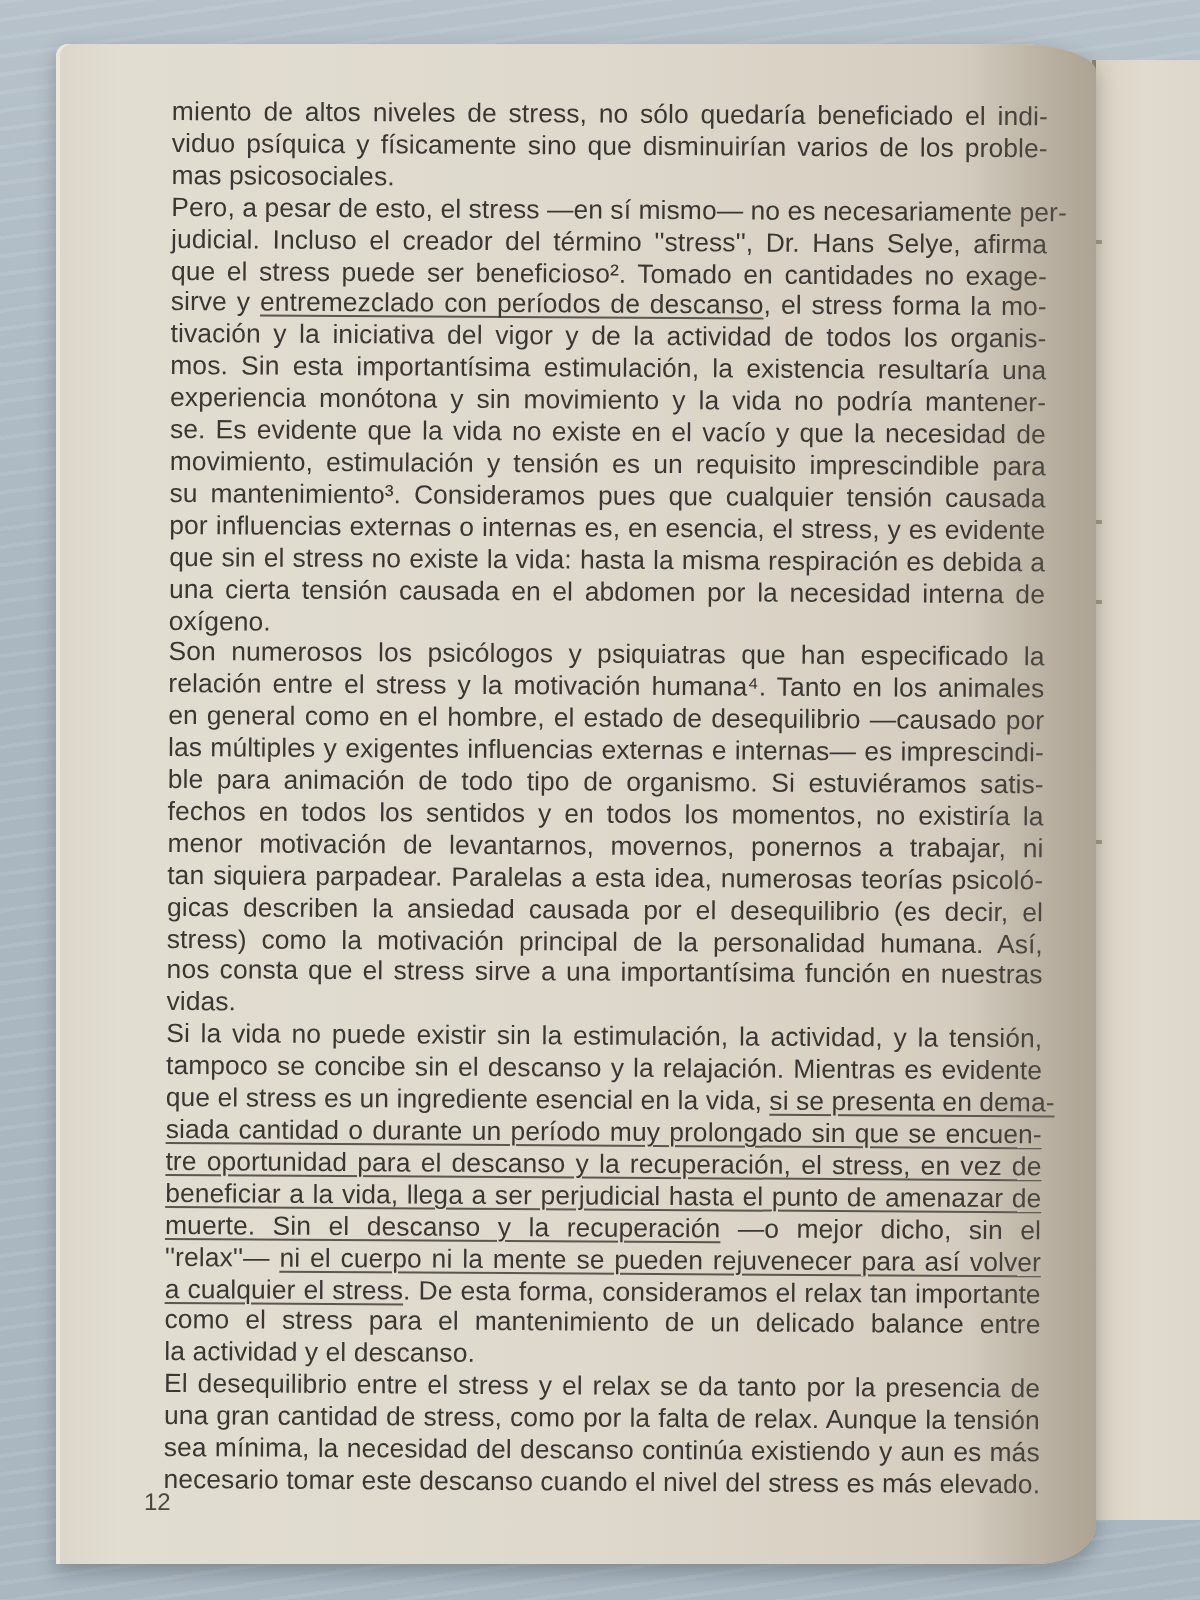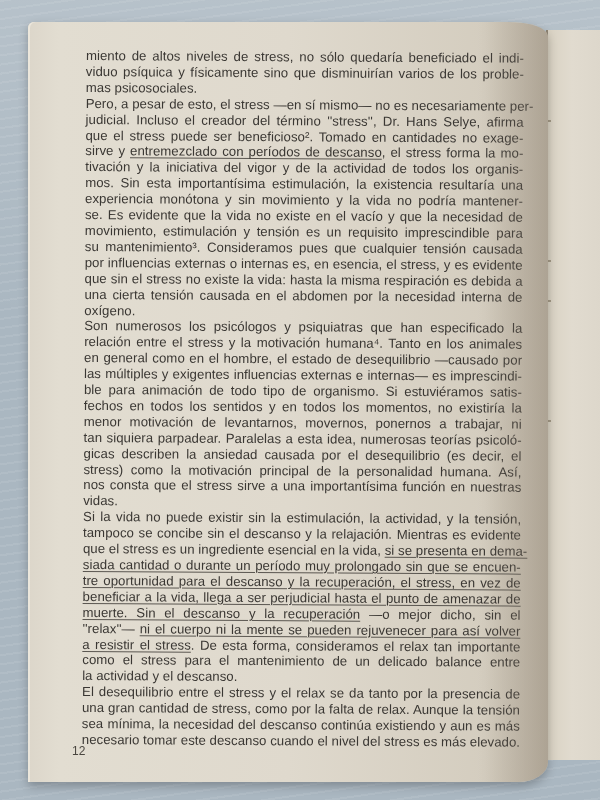--- a/index.html
+++ b/index.html
@@ -151,21 +151,21 @@
       </div>
       <div class="para">
         <span class="line">Si la vida no puede existir sin la estimulación, la actividad, y la tensión,</span>
         <span class="line">tampoco se concibe sin el descanso y la relajación. Mientras es evidente</span>
         <span class="line"><span>que el stress es un ingrediente esencial en la vida, </span><span class="ul">si se presenta en dema-</span></span>
         <span class="line"><span class="ul">siada cantidad o durante un período muy prolongado sin que se encuen-</span></span>
         <span class="line"><span class="ul">tre oportunidad para el descanso y la recuperación, el stress, en vez de</span></span>
         <span class="line"><span class="ul">beneficiar a la vida, llega a ser perjudicial hasta el punto de amenazar de</span></span>
         <span class="line"><span class="ul">muerte. Sin el descanso y la recuperación</span><span> —o mejor dicho, sin el</span></span>
         <span class="line"><span>''relax''— </span><span class="ul">ni el cuerpo ni la mente se pueden rejuvenecer para así volver</span></span>
-        <span class="line"><span class="ul">a resistir el stress</span><span>. De esta forma, consideramos el relax tan importante</span></span>
+        <span class="line"><span class="ul">a cualquier el stress</span><span>. De esta forma, consideramos el relax tan importante</span></span>
         <span class="line">como el stress para el mantenimiento de un delicado balance entre</span>
         <span class="line last">la actividad y el descanso.</span>
       </div>
       <div class="para">
         <span class="line">El desequilibrio entre el stress y el relax se da tanto por la presencia de</span>
         <span class="line">una gran cantidad de  stress, como por la falta de relax. Aunque la tensión</span>
         <span class="line">sea mínima, la necesidad del descanso continúa existiendo y aun es más</span>
         <span class="line last">necesario tomar este descanso cuando el nivel del stress es más elevado.</span>
       </div>
     </div>

